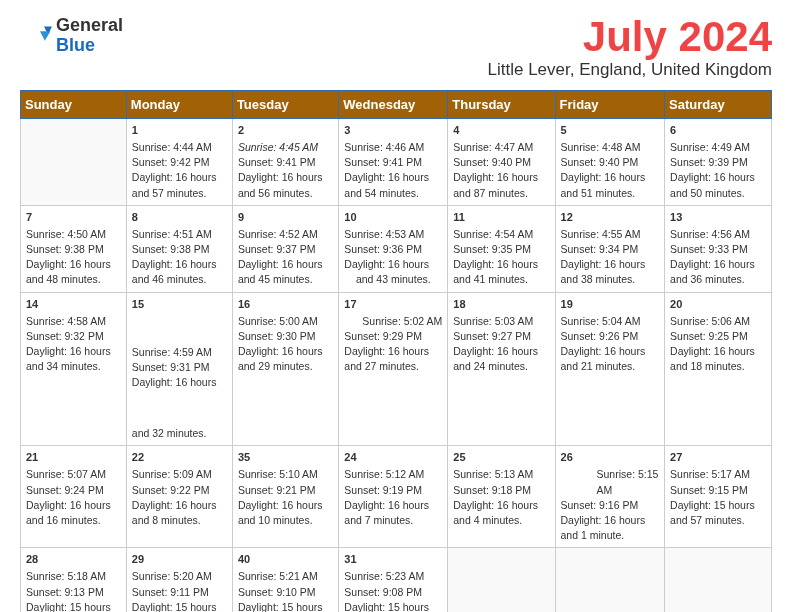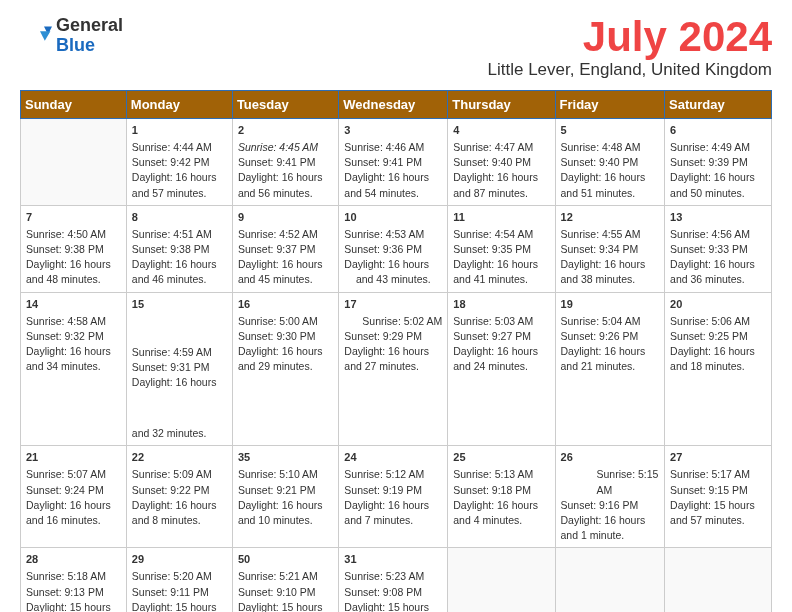--- a/index.html
+++ b/index.html
@@ -322,21 +322,21 @@
           <span style="display: block;">and 54 minutes.</span>
         </td>
         <td>
           <span class="day-number">29</span>
           <span style="display: block;">Sunrise: 5:20 AM</span>
           <span style="display: block;">Sunset: 9:11 PM</span>
           <span style="display: block;">Daylight: 15 hours</span>
           <span style="display: block;">and 51 minutes.</span>
         </td>
         <td>
-          <span class="day-number">50</span>
+          <span class="day-number">40</span>
           <span style="display: block;">Sunrise: 5:21 AM</span>
           <span style="display: block;">Sunset: 9:10 PM</span>
           <span style="display: block;">Daylight: 15 hours</span>
           <span style="display: block;">and 48 minutes.</span>
         </td>
         <td>
           <span class="day-number">31</span>
           <span style="display: block;">Sunrise: 5:23 AM</span>
           <span style="display: block;">Sunset: 9:08 PM</span>
           <span style="display: block;">Daylight: 15 hours</span>

